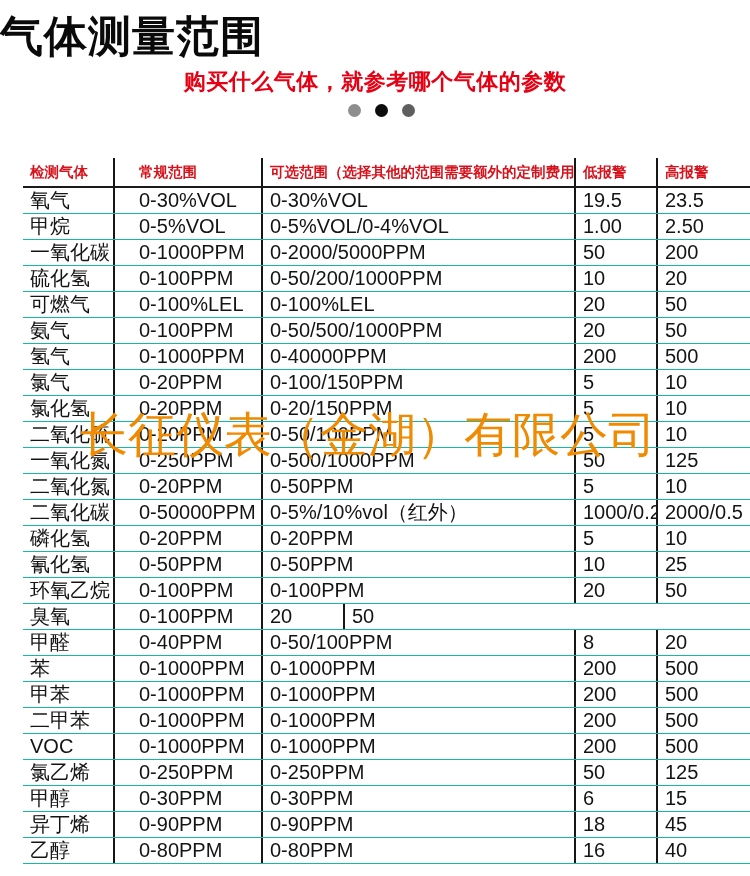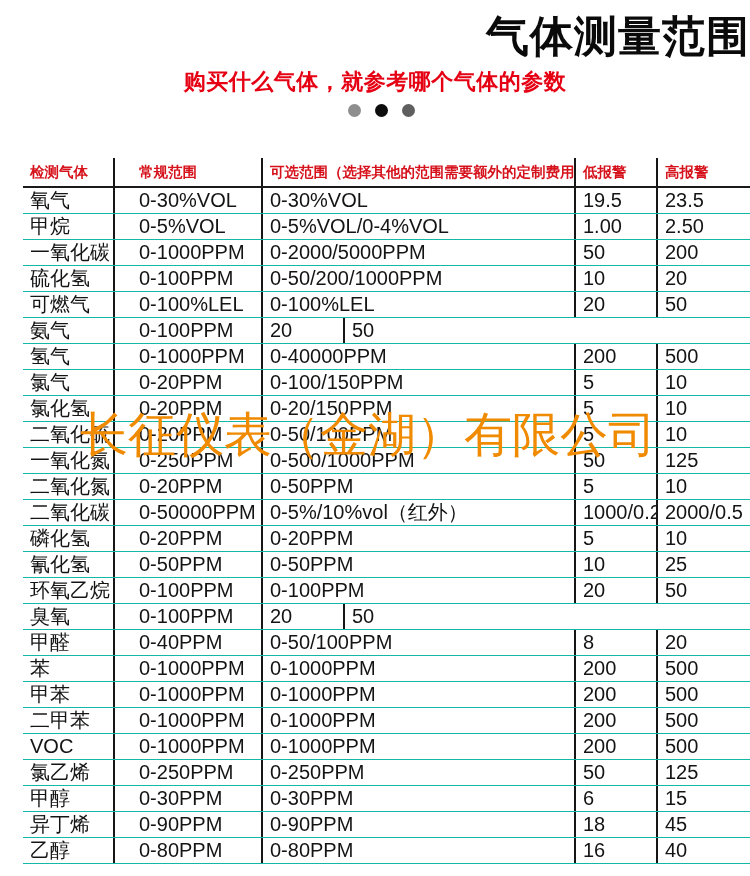--- a/index.html
+++ b/index.html
@@ -1,19 +1,19 @@
 <!DOCTYPE html>
 <html><head>
 <meta charset="utf-8">
 <style>
   html,body{margin:0;padding:0;background:#ffffff;}
   body{font-family:"Liberation Sans","DejaVu Sans",sans-serif;}
   .page{position:relative;width:750px;height:876px;background:#ffffff;overflow:hidden;}
 
-  .title{position:absolute;top:8px;left:0;width:100%;text-align:right;
+  .title{position:absolute;top:8px;left:0;width:100%;text-align:left;
          font-size:43px;font-weight:900;color:#0a0a0a;letter-spacing:1px;}
   .subtitle{position:absolute;top:67px;left:0;width:100%;text-align:center;
             font-size:22px;font-weight:700;color:#e50113;letter-spacing:0.5px;}
   .dots{position:absolute;top:104px;left:348px;display:flex;gap:14px;}
   .dot{width:13px;height:13px;border-radius:50%;background:#888;}
 
   .gas-table{position:absolute;top:134px;left:23px;width:727px;color:#141414;}
   .trow{display:flex;align-items:stretch;height:25px;border-bottom:1px solid #14b8a6;
         font-size:20px;font-weight:400;}
   .trow.thead{height:28px;border-bottom:2px solid #1a1a1a;color:#d6131c;
@@ -85,20 +85,21 @@
         <div class="trow">
           <div class="cell c0">可燃气</div>
           <div class="cell c1">0-100%LEL</div>
           <div class="cell c2">0-100%LEL</div>
           <div class="cell c3">20</div>
           <div class="cell c4">50</div>
         </div>
         <div class="trow">
           <div class="cell c0">氨气</div>
           <div class="cell c1">0-100PPM</div>
+          <div class="cell c2">0-50/500/1000PPM</div>
           <div class="cell c3">20</div>
           <div class="cell c4">50</div>
         </div>
         <div class="trow">
           <div class="cell c0">氢气</div>
           <div class="cell c1">0-1000PPM</div>
           <div class="cell c2">0-40000PPM</div>
           <div class="cell c3">200</div>
           <div class="cell c4">500</div>
         </div>

